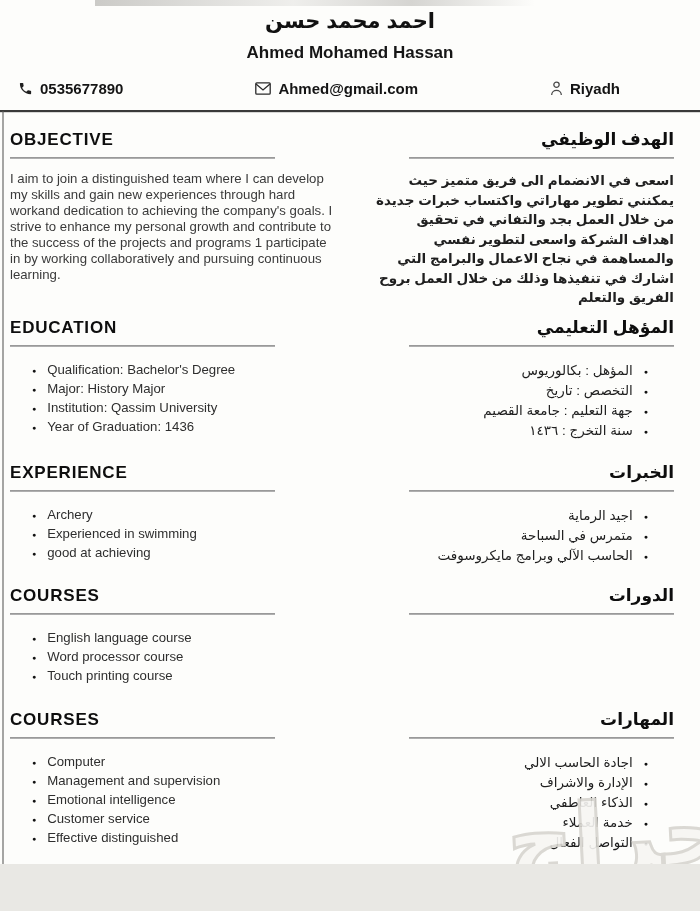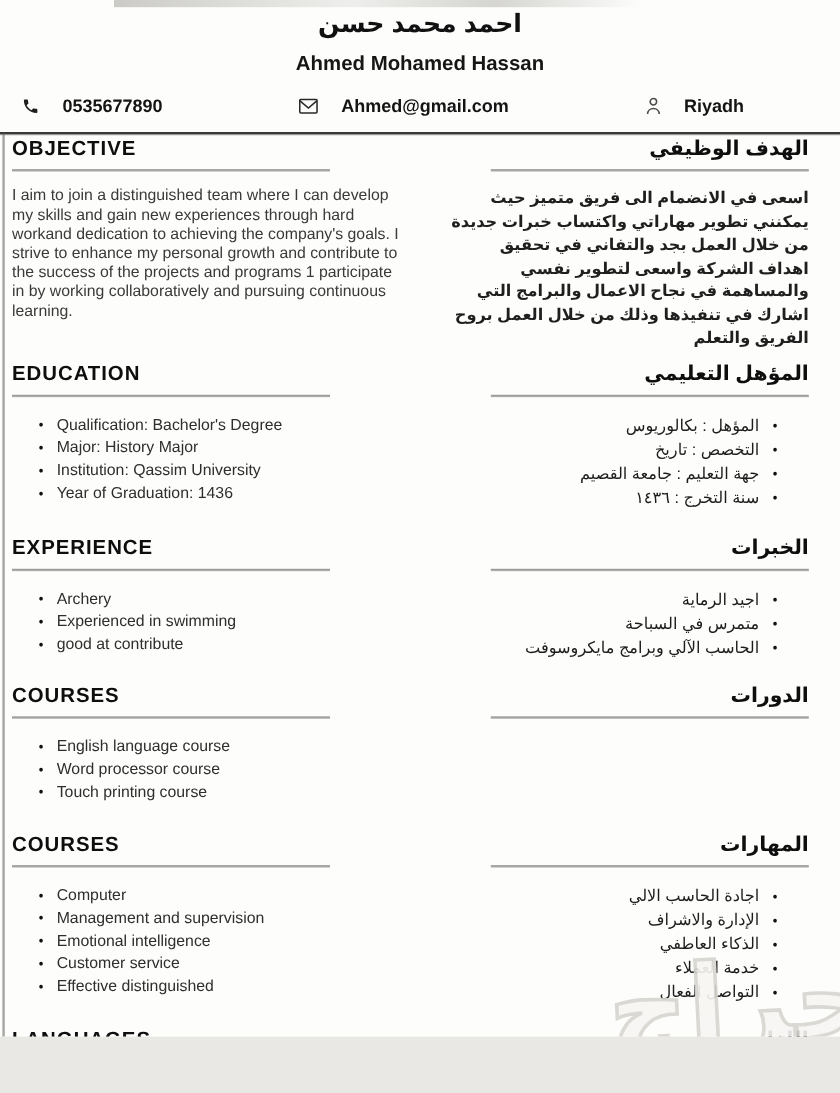--- a/index.html
+++ b/index.html
@@ -29,21 +29,21 @@
 
   
   header { text-align: center; padding-top: 8px; }
   .name-ar { font-size: 21px; font-weight: bold; color: #111; direction: rtl; line-height: 26px; }
   .name-en { font-size: 17px; font-weight: bold; color: #161616; margin-top: 9px; }
 
   .contact-row {
     display: flex; justify-content: space-between; align-items: center;
     padding: 0 80px 0 18px; margin-top: 17px;
   }
-  .contact { display: flex; align-items: center; gap: 19px; font-size: 15px; font-weight: bold; color: #141414; }
+  .contact { display: flex; align-items: center; gap: 7px; font-size: 15px; font-weight: bold; color: #141414; }
   .cicon { display: inline-flex; align-items: center; }
 
   .page-divider { height: 2px; background: #3a3a39; margin-top: 13px; box-shadow: 0 1px 0 rgba(0,0,0,.15); }
 
   
   main { padding: 0 26px 0 10px; }
   .row { display: flex; justify-content: space-between; align-items: flex-start; }
   .col.en { width: 330px; }
   .col.ar { width: 300px; direction: rtl; text-align: right; }
 
@@ -58,21 +58,21 @@
 
   ul.blist { list-style: none; margin-top: 14px; }
   .col.en ul.blist { margin-left: 22px; }
   .col.ar ul.blist { margin-right: 26px; }
   ul.blist li { display: flex; align-items: flex-start; gap: 11px; font-size: 13.2px; line-height: 18px; color: #2e2e2e; }
   .col.ar ul.blist li { font-size: 13.5px; line-height: 19px; color: #1d1d1d; font-weight: normal; }
   ul.blist li::before { content: "●"; font-size: 7px; line-height: 18px; margin-top: 1px; color: #111; }
   .col.ar ul.blist li::before { line-height: 19px; }
 
   
-  .row-objective  { margin-top: 2px; }
+  .row-objective  { margin-top: 18px; }
   .row-education  { margin-top: 10px; }
   .row-experience { margin-top: 22px; }
   .row-courses    { margin-top: 20px; }
   .row-skills     { margin-top: 24px; }
   .row-languages  { margin-top: 20px; }
 
   
   .watermark {
     position: absolute; right: -28px; bottom: -26px;
     font-size: 92px; font-weight: bold; direction: rtl;
@@ -192,21 +192,21 @@
         <h3 class="sec-title">EXPERIENCE</h3>
         <div class="hrule"></div>
         <ul class="blist">
           <li>
               <span>Archery</span>
             </li>
           <li>
               <span>Experienced in swimming</span>
             </li>
           <li>
-              <span>good at contribute</span>
+              <span>good at achieving</span>
             </li>
         </ul>
       </div>
       <div class="col ar">
         <h3 class="sec-title">الخبرات</h3>
         <div class="hrule"></div>
         <ul class="blist">
           <li>
               <span>اجيد الرماية</span>
             </li>

